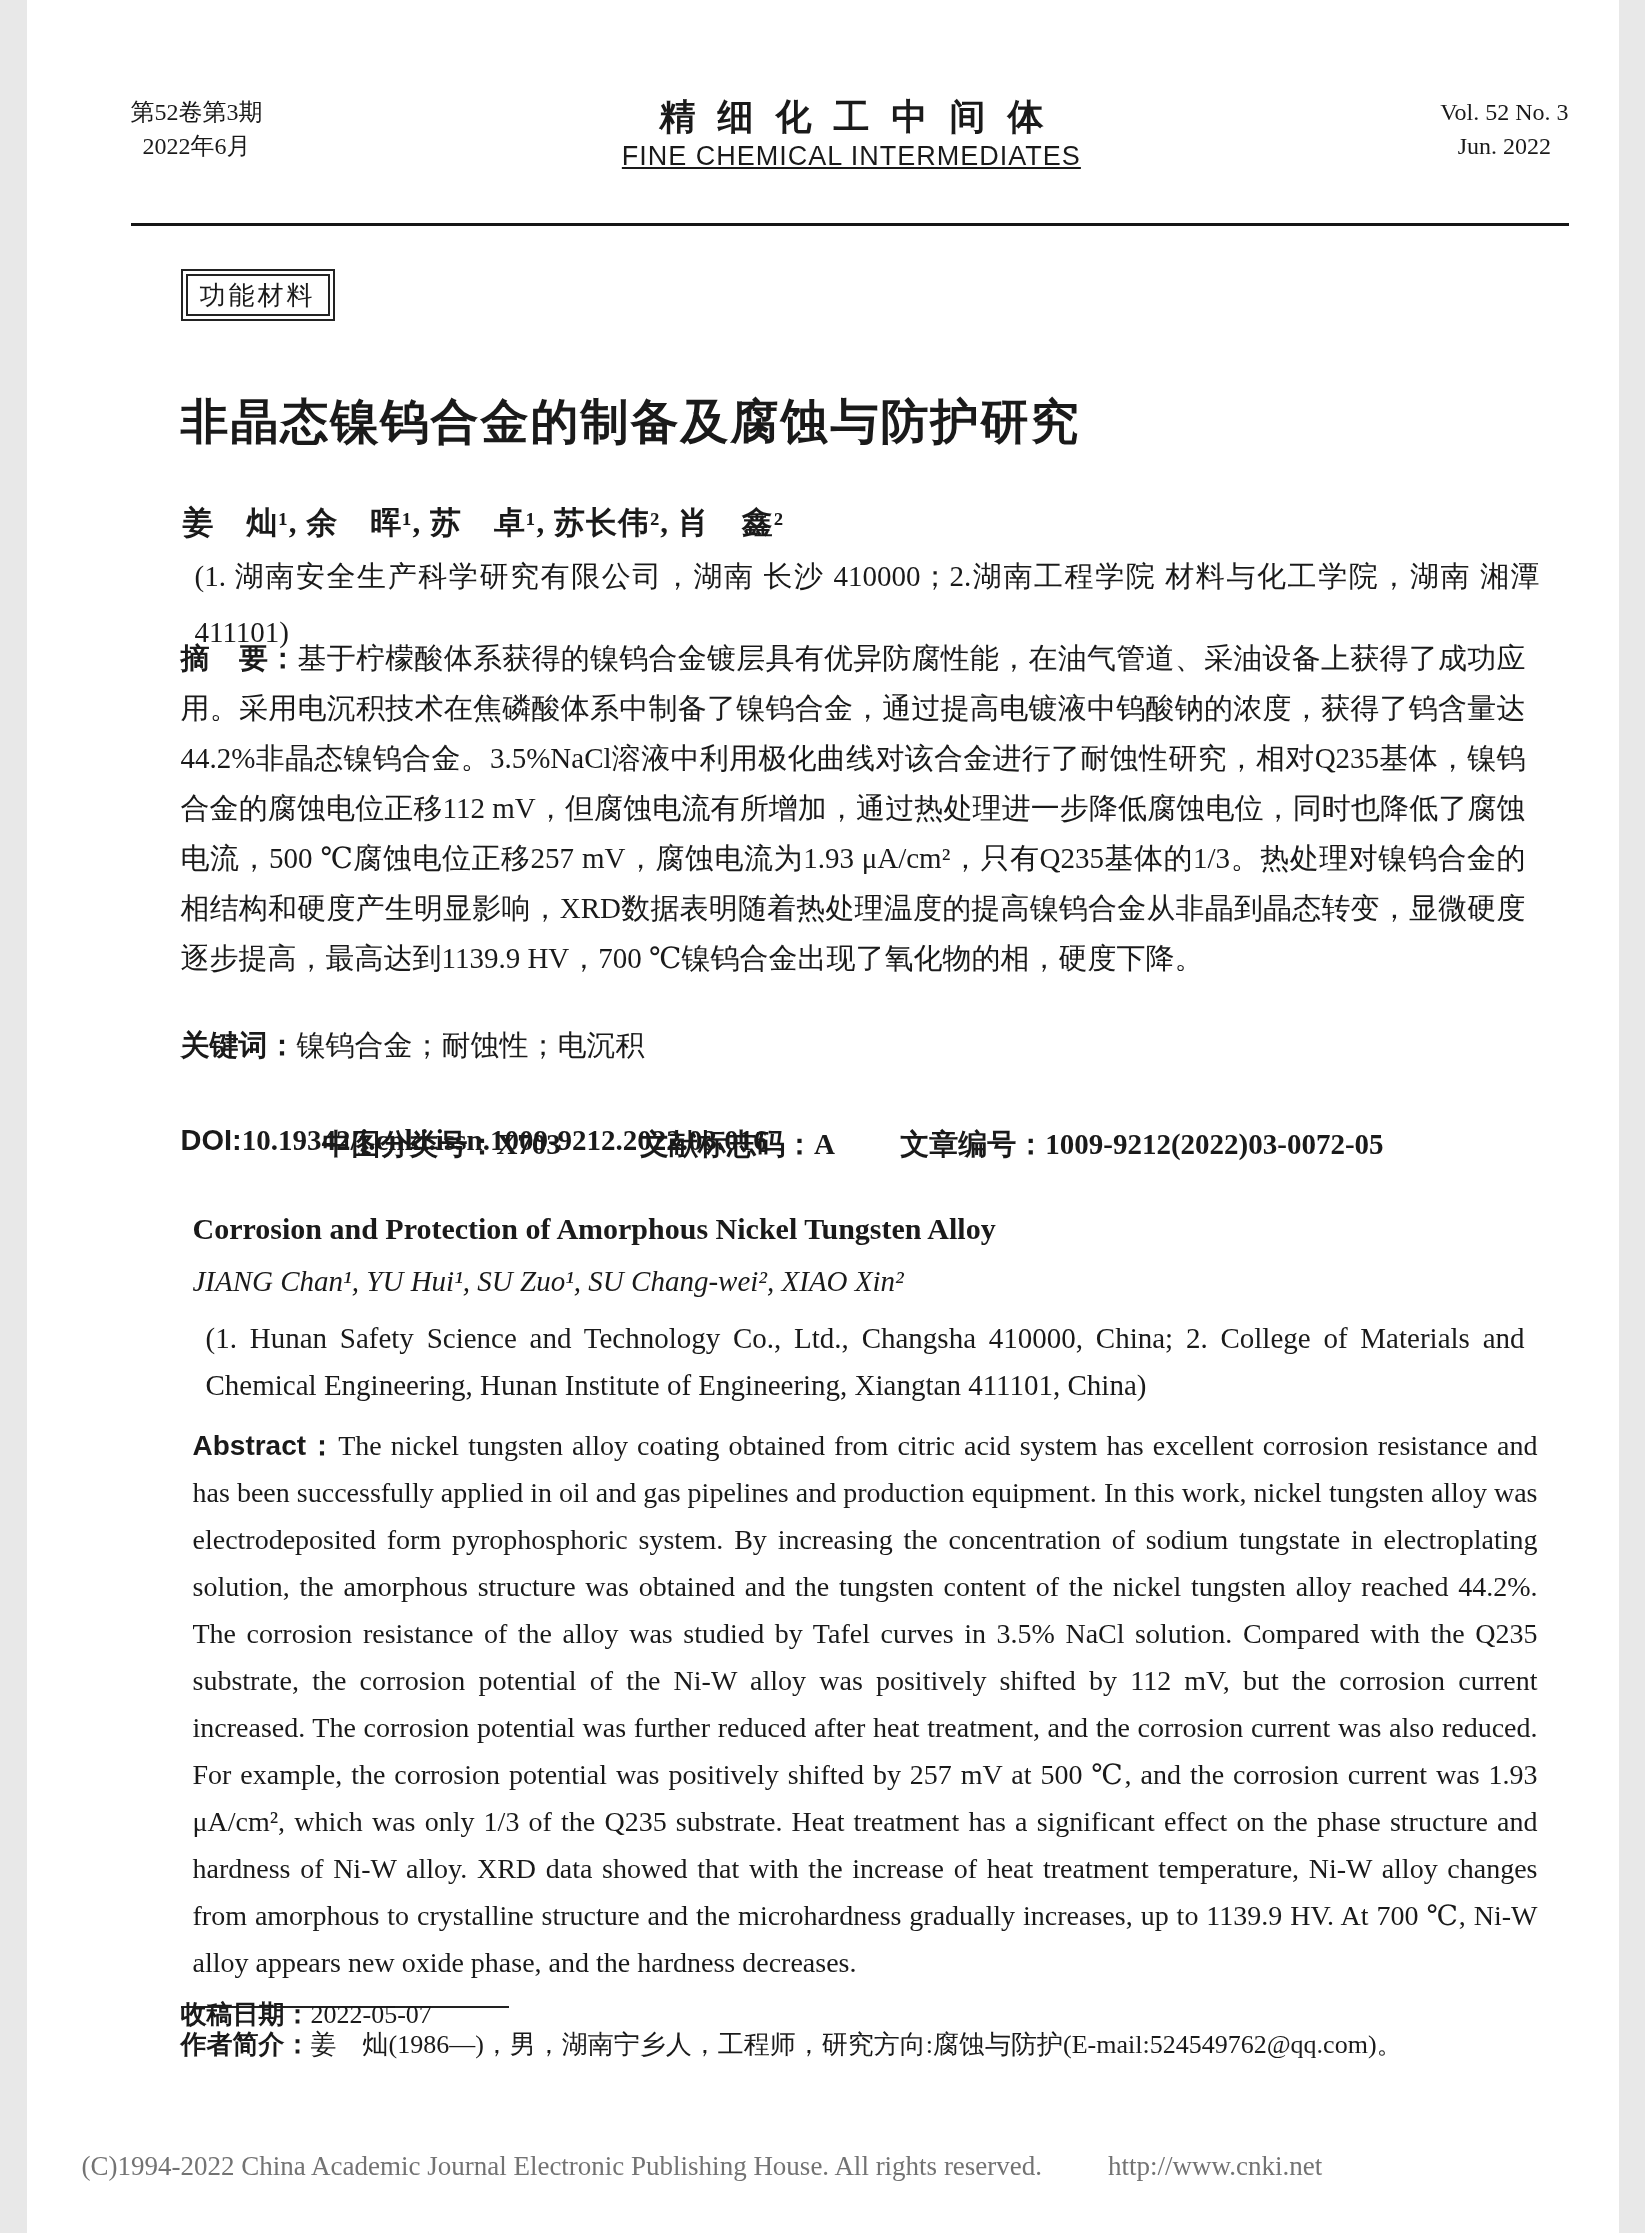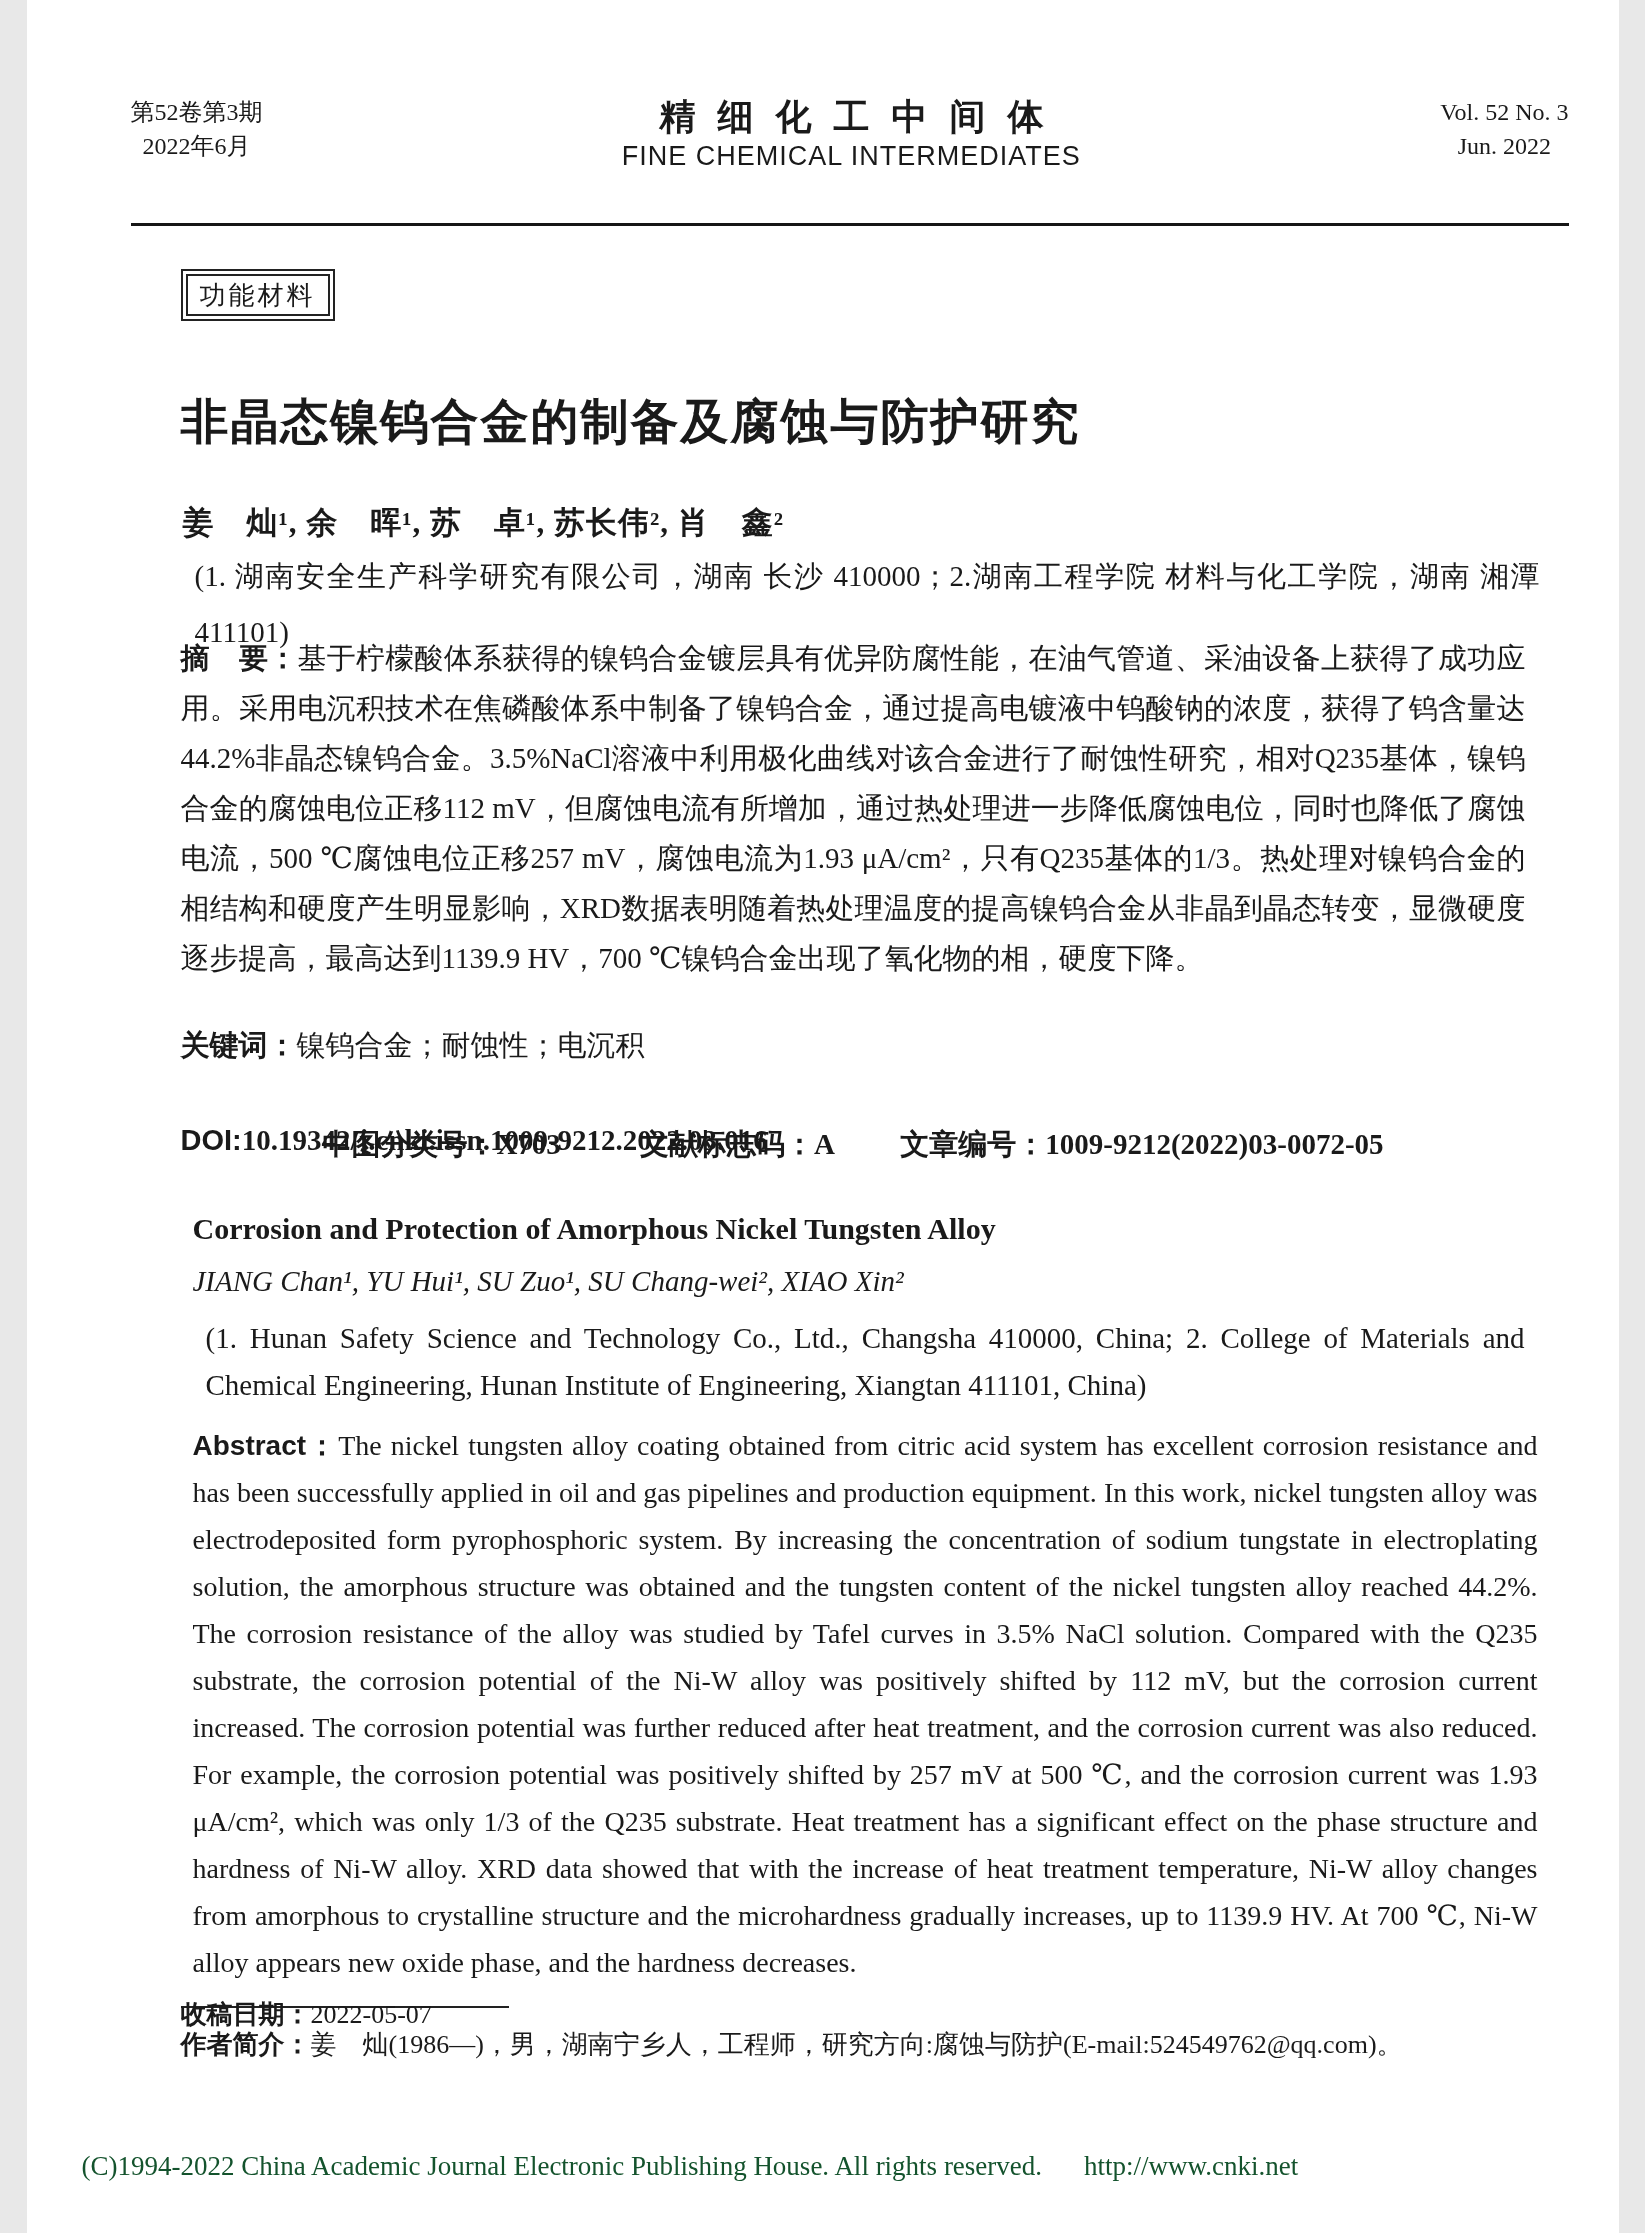--- a/index.html
+++ b/index.html
@@ -10,21 +10,21 @@
   }
   .sans{font-family:"Liberation Sans","DejaVu Sans",sans-serif;text-align:right;}
 
   
   .jheader{position:absolute;top:95px;left:104px;width:1438px;display:flex;justify-content:space-between;align-items:flex-start;}
   .jh-col{text-align:center;}
   .jh-left .l1,.jh-right .l1{font-size:24px;line-height:34px;}
   .jh-left .l2,.jh-right .l2{font-size:24px;line-height:34px;}
   .jh-center{flex:1;text-align:center;padding-top:2px;}
   .jh-cn{font-size:36px;font-weight:700;letter-spacing:22px;line-height:40px;text-indent:22px;}
-  .jh-en{font-size:27px;letter-spacing:1px;line-height:32px;margin-top:3px;font-family:"Liberation Sans","DejaVu Sans",sans-serif;}
+  .jh-en{font-size:27px;letter-spacing:1px;line-height:32px;margin-top:3px;font-family:"Liberation Sans","DejaVu Sans",sans-serif;text-decoration:underline;}
   .header-rule{position:absolute;top:223px;left:104px;width:1438px;height:3px;background:#161616;}
 
   
   .badge{position:absolute;top:269px;left:154px;border:2px solid #222;padding:3px;}
   .badge-inner{border:2px solid #222;padding:4px 12px;font-size:26px;letter-spacing:3px;line-height:30px;}
 
   
   .cn-title{position:absolute;top:391px;left:154px;font-size:48px;font-weight:700;letter-spacing:2px;line-height:62px;}
   .cn-authors{position:absolute;top:502px;left:156px;font-size:31px;font-weight:600;letter-spacing:1px;}
   .cn-affil{position:absolute;top:548px;left:168px;width:1345px;font-size:29px;line-height:56px;text-align:justify;}
@@ -47,21 +47,21 @@
   .en-affil{font-size:29px;line-height:47px;text-align:justify;margin:13px;}
   .en-abstract{font-size:28px;line-height:47px;text-align:justify;margin:2px 0 0 0;}
   .en-keywords{font-size:28px;line-height:47px;margin:0;}
 
   
   .foot-rule{position:absolute;top:2006px;left:154px;width:328px;height:2px;background:#222;}
   .foot-bio{position:absolute;top:2026px;left:154px;width:1345px;font-size:26px;line-height:36px;}
   .foot-date{position:absolute;top:1996px;left:154px;width:1345px;font-size:26px;line-height:36px;}
 
   
-  .page-footer{position:absolute;top:2151px;left:55px;width:1542px;font-size:27px;color:#14532d;display:flex;gap:42px;}
+  .page-footer{position:absolute;top:2151px;left:55px;width:1542px;font-size:27px;color:#737373;display:flex;gap:66px;}
 </style>
 </head>
 <body>
 
 <div class="page">
 
   <div class="jheader">
     <div class="jh-col jh-left">
       <div class="l1">第52卷第3期</div>
       <div class="l2">2022年6月</div>

